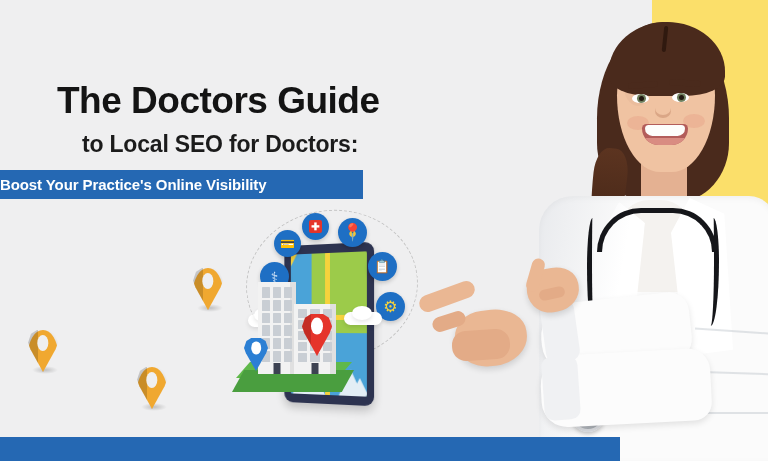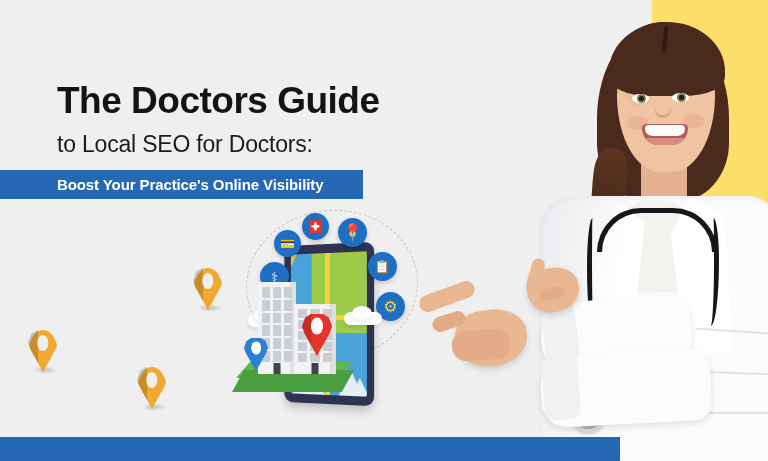--- a/index.html
+++ b/index.html
@@ -27,30 +27,30 @@
     background:#2568b3;
   }
 
   
   .headline-block { position:absolute; left:0; top:82px; width:420px; }
   .headline {
     font-size:37px; font-weight:800; letter-spacing:-0.5px;
     color:#141414; line-height:1.05; padding-left:57px;
   }
   .subhead {
-    font-size:23px; font-weight:400; color:#1b1b1b;
-    letter-spacing:-0.2px; padding-left:57px; margin-top:10px;
+    font-size:23px; font-weight:700; color:#1b1b1b;
+    letter-spacing:-0.2px; padding-left:82px; margin-top:10px;
   }
   .banner {
     margin-top:12px; width:363px; height:29px; background:#2568b3;
     display:flex; align-items:center;
   }
   .banner-text {
     color:#ffffff; font-size:15px; font-weight:700;
-    letter-spacing:-0.1px; padding-left:57px;
+    letter-spacing:-0.1px; 
   }
 
   
   .pin { position:absolute; }
   .pin .body {
     width:100%; height:100%;
     background:#f0a830;
     border-radius:50% 50% 50% 50% / 58% 58% 42% 42%;
     position:relative;
     clip-path: polygon(50% 100%, 8% 46%, 0% 30%, 10% 9%, 30% 0%, 70% 0%, 90% 9%, 100% 30%, 92% 46%);

